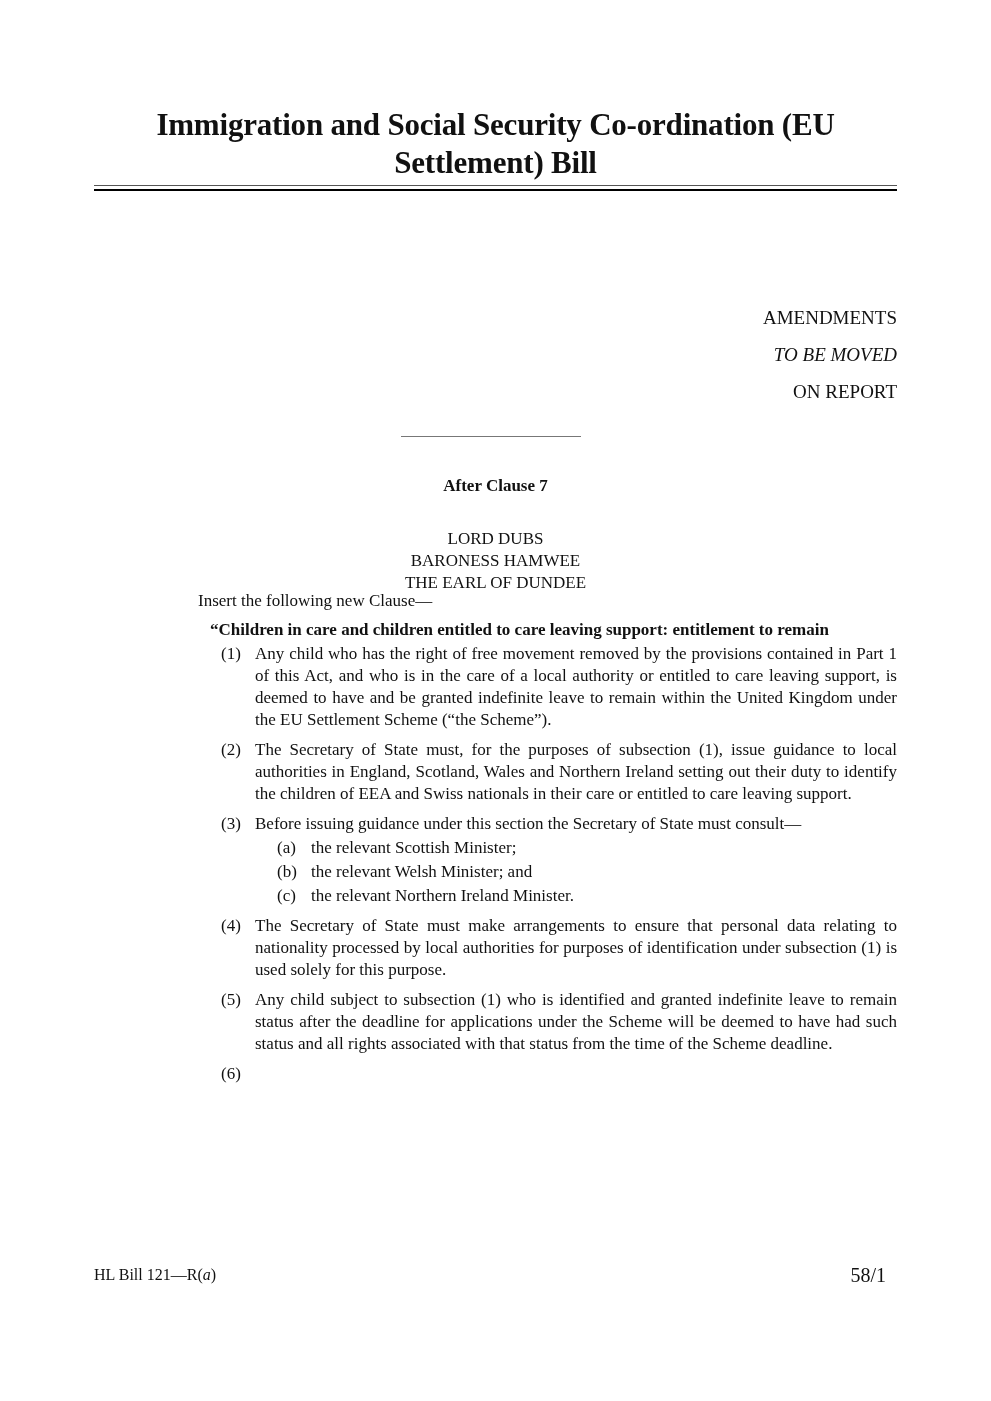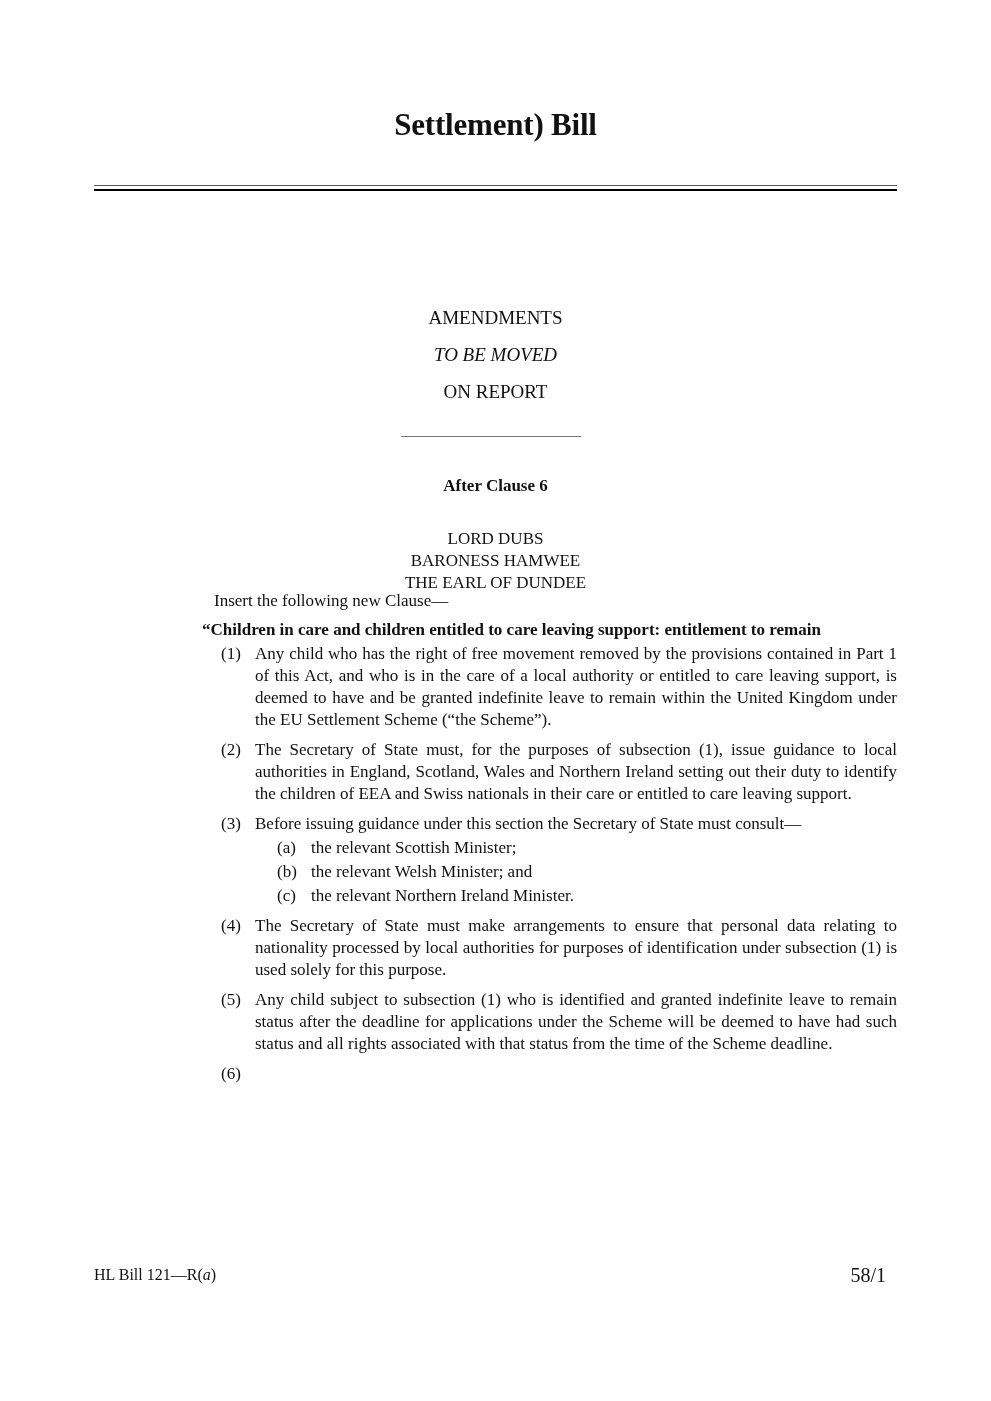--- a/index.html
+++ b/index.html
@@ -39,21 +39,21 @@
       left: 94px;
       top: 189px;
       width: 803px;
       height: 2px;
       background: #000000;
     }
     .heading-block {
       position: absolute;
       left: 94px;
       width: 803px;
-      text-align: center;
+      text-align: right;
       font-size: 19px;
       line-height: 22px;
     }
     .short-rule {
       position: absolute;
       left: 401px;
       top: 436px;
       width: 180px;
       height: 1px;
       background: #777777;
@@ -80,26 +80,26 @@
     }
     .body-text {
       position: absolute;
       left: 198px;
       top: 590px;
       width: 699px;
       font-size: 17px;
       line-height: 22px;
     }
     .insert-line {
-      margin: 0 0 7px 16px;
+      margin: 0 0 7px 0;
     }
     .clause-heading {
       font-weight: bold;
       text-align: justify;
-      margin: 0 0 2px 4px;
+      margin: 0 0 2px 12px;
     }
     .subsection {
       position: relative;
       padding-left: 57px;
       text-align: justify;
       margin: 0 0 8px 0;
     }
     .subsection .num {
       position: absolute;
       left: 23px;
@@ -131,32 +131,33 @@
       top: 1265px;
       font-size: 20px;
       line-height: 20px;
     }
     .ital { font-style: italic; }
   </style>
 </head>
 <body>
 
 <div class="title">
+  <div>Immigration and Social Security Co-ordination (EU</div>
   <div>Settlement) Bill</div>
 </div>
 <div class="title-rule-thin"></div>
 <div class="title-rule-thick"></div>
 
 <div class="heading-block" style="top:307px;">AMENDMENTS</div>
 <div class="heading-block" style="top:344px;font-style:italic;">TO BE MOVED</div>
 <div class="heading-block" style="top:381px;">ON REPORT</div>
 
 <div class="short-rule"></div>
 
-<div class="after-clause">After Clause 6</div>
+<div class="after-clause">After Clause 7</div>
 
 <div class="sponsors">
   <div>LORD DUBS</div>
   <div>BARONESS HAMWEE</div>
   <div>THE EARL OF DUNDEE</div>
 </div>
 
 <div class="body-text">
   <div class="insert-line">Insert the following new Clause—</div>
   <div class="clause-heading">“Children in care and children entitled to care leaving support: entitlement to remain</div>

